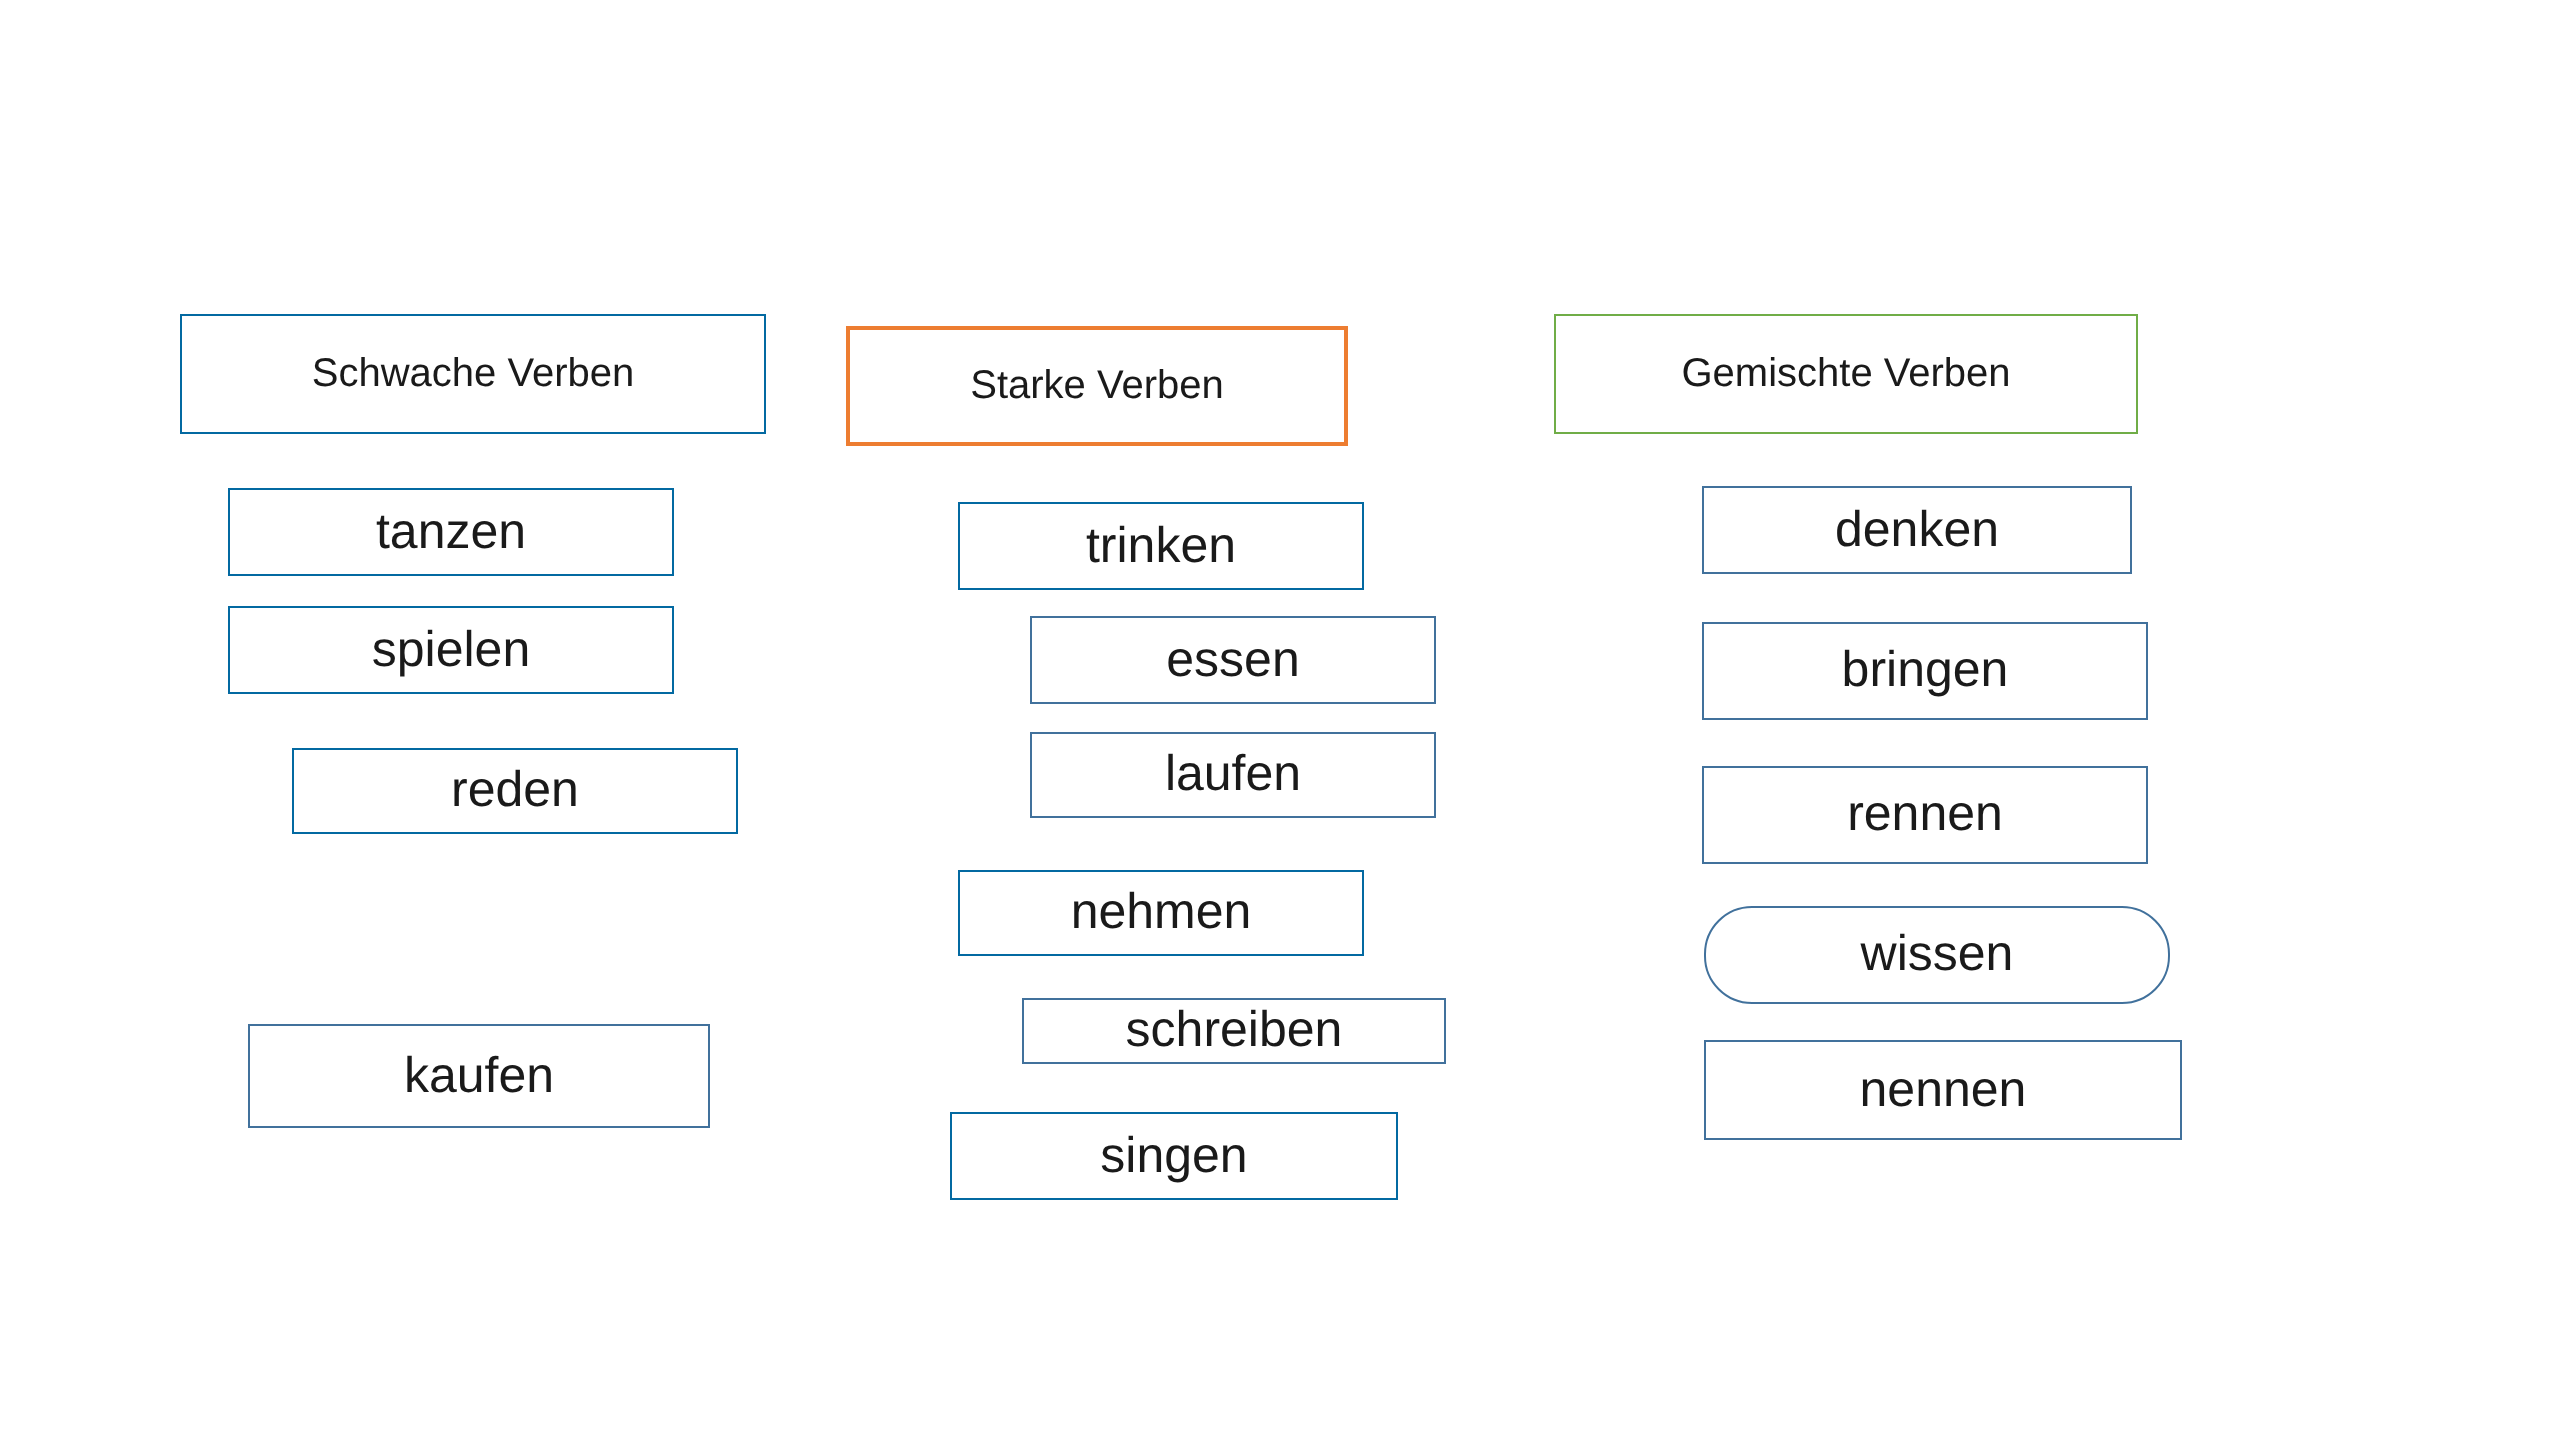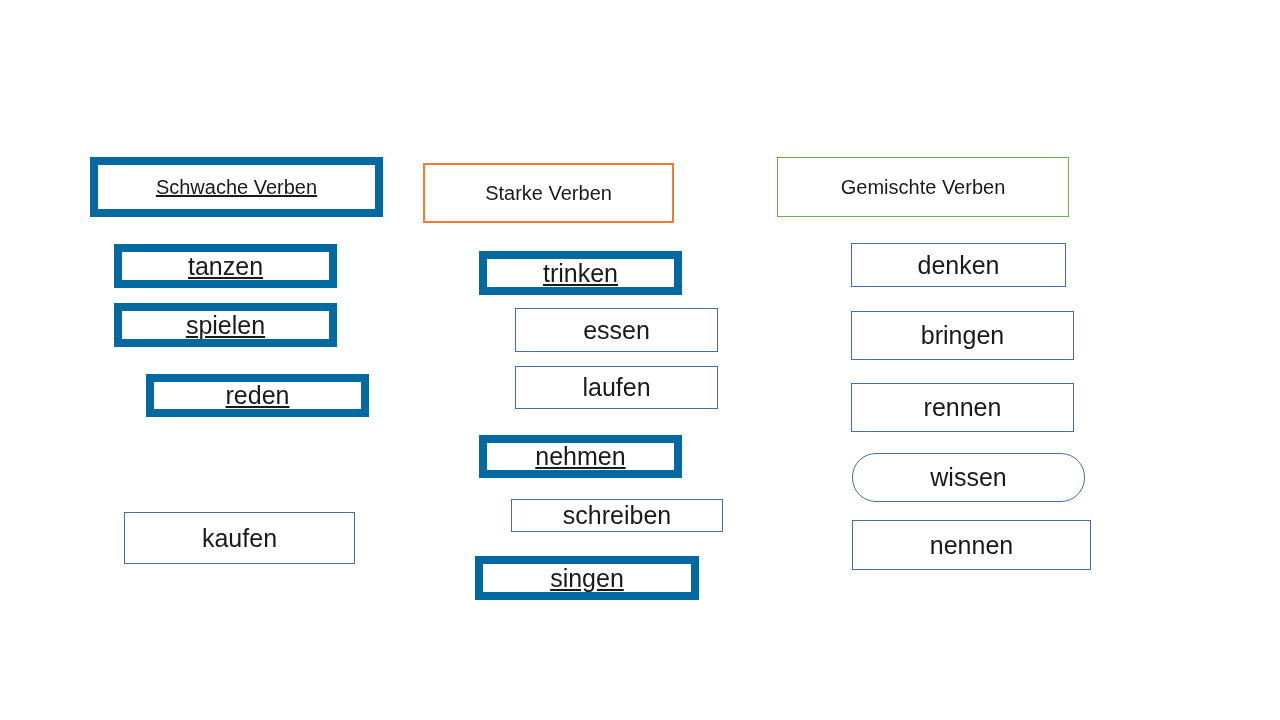--- a/index.html
+++ b/index.html
@@ -22,21 +22,21 @@
     justify-content: center;
     background: #ffffff;
     color: #1a1a1a;
     font-size: 25px;
     box-sizing: border-box;
     text-align: center;
   }
   .header-box {
     font-size: 20px;
   }
-  .border-black  { border: 8px solid #0369a1; text-decoration: underline; }
+  .border-black  { border: 1px solid #0369a1; }
   .border-orange { border: 2px solid #ED7D31; }
   .border-green  { border: 1.5px solid #70AD47; }
   .border-blue   { border: 1.5px solid #41719C; margin-left: 36px; }
 </style>
 </head>
 <body>
 
 <div class="slide">
 
   <div class="box header-box border-black" style="left:90px; top:157px; width:293px; height:60px;">

